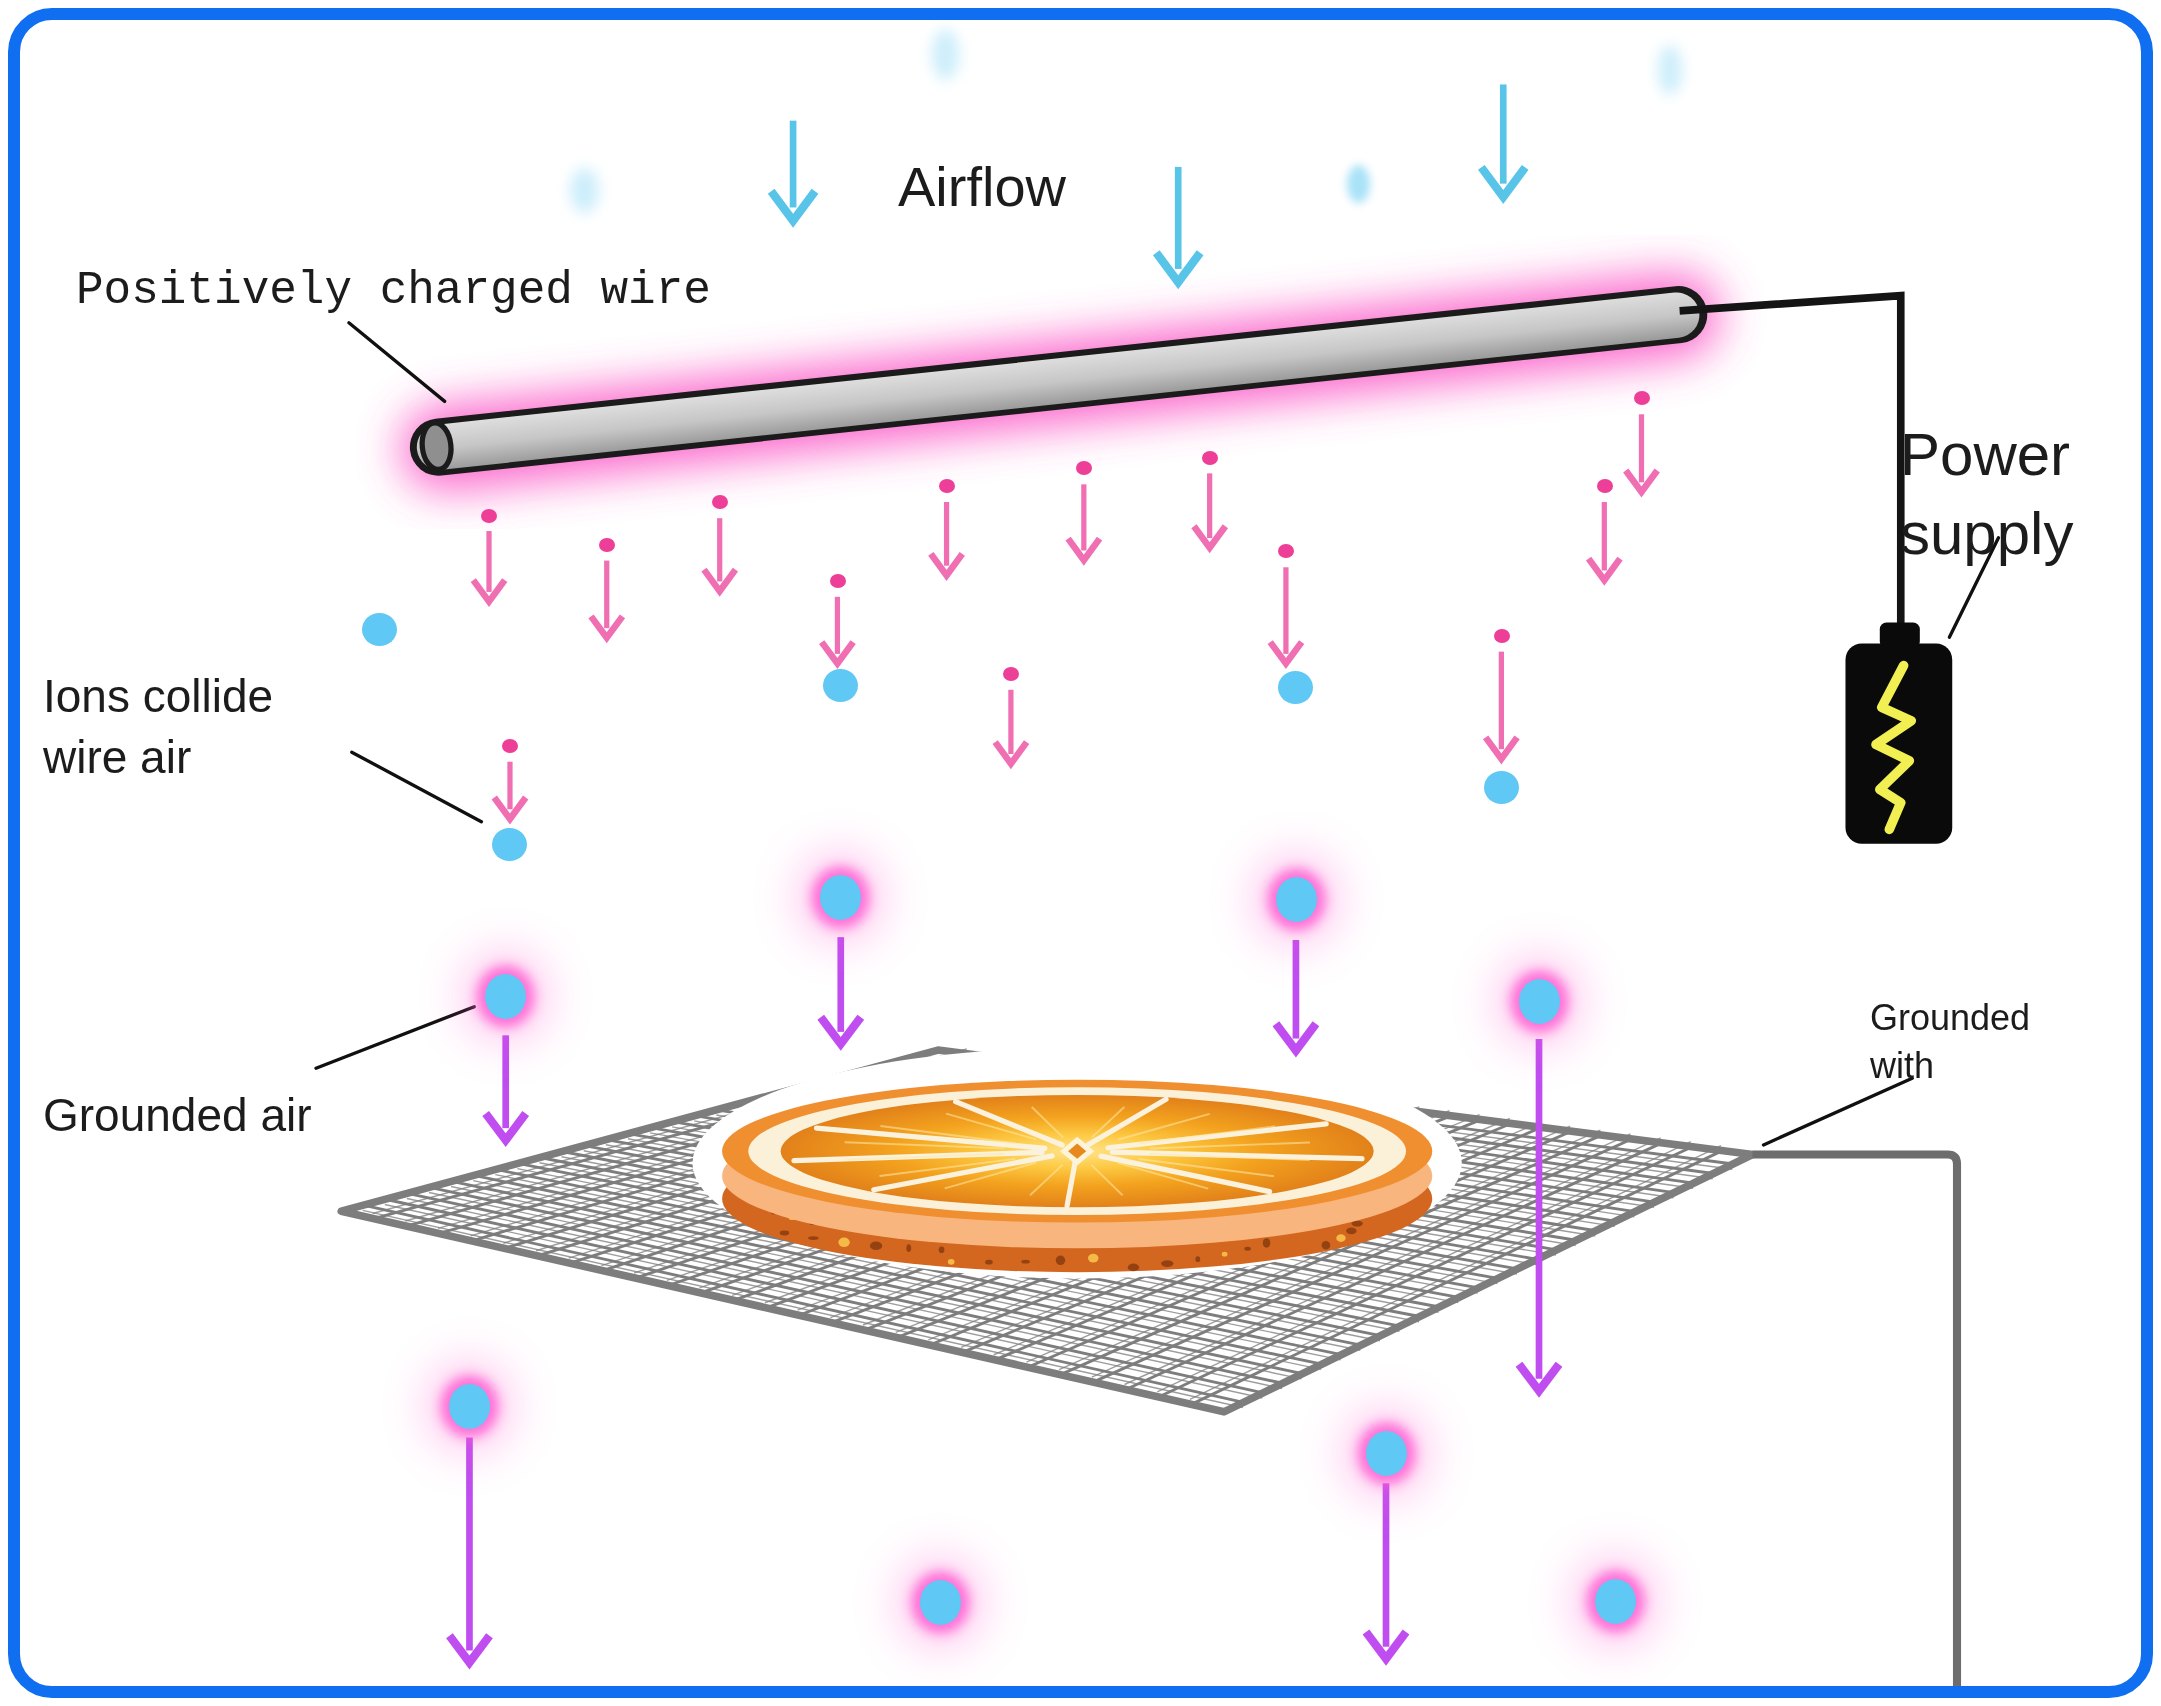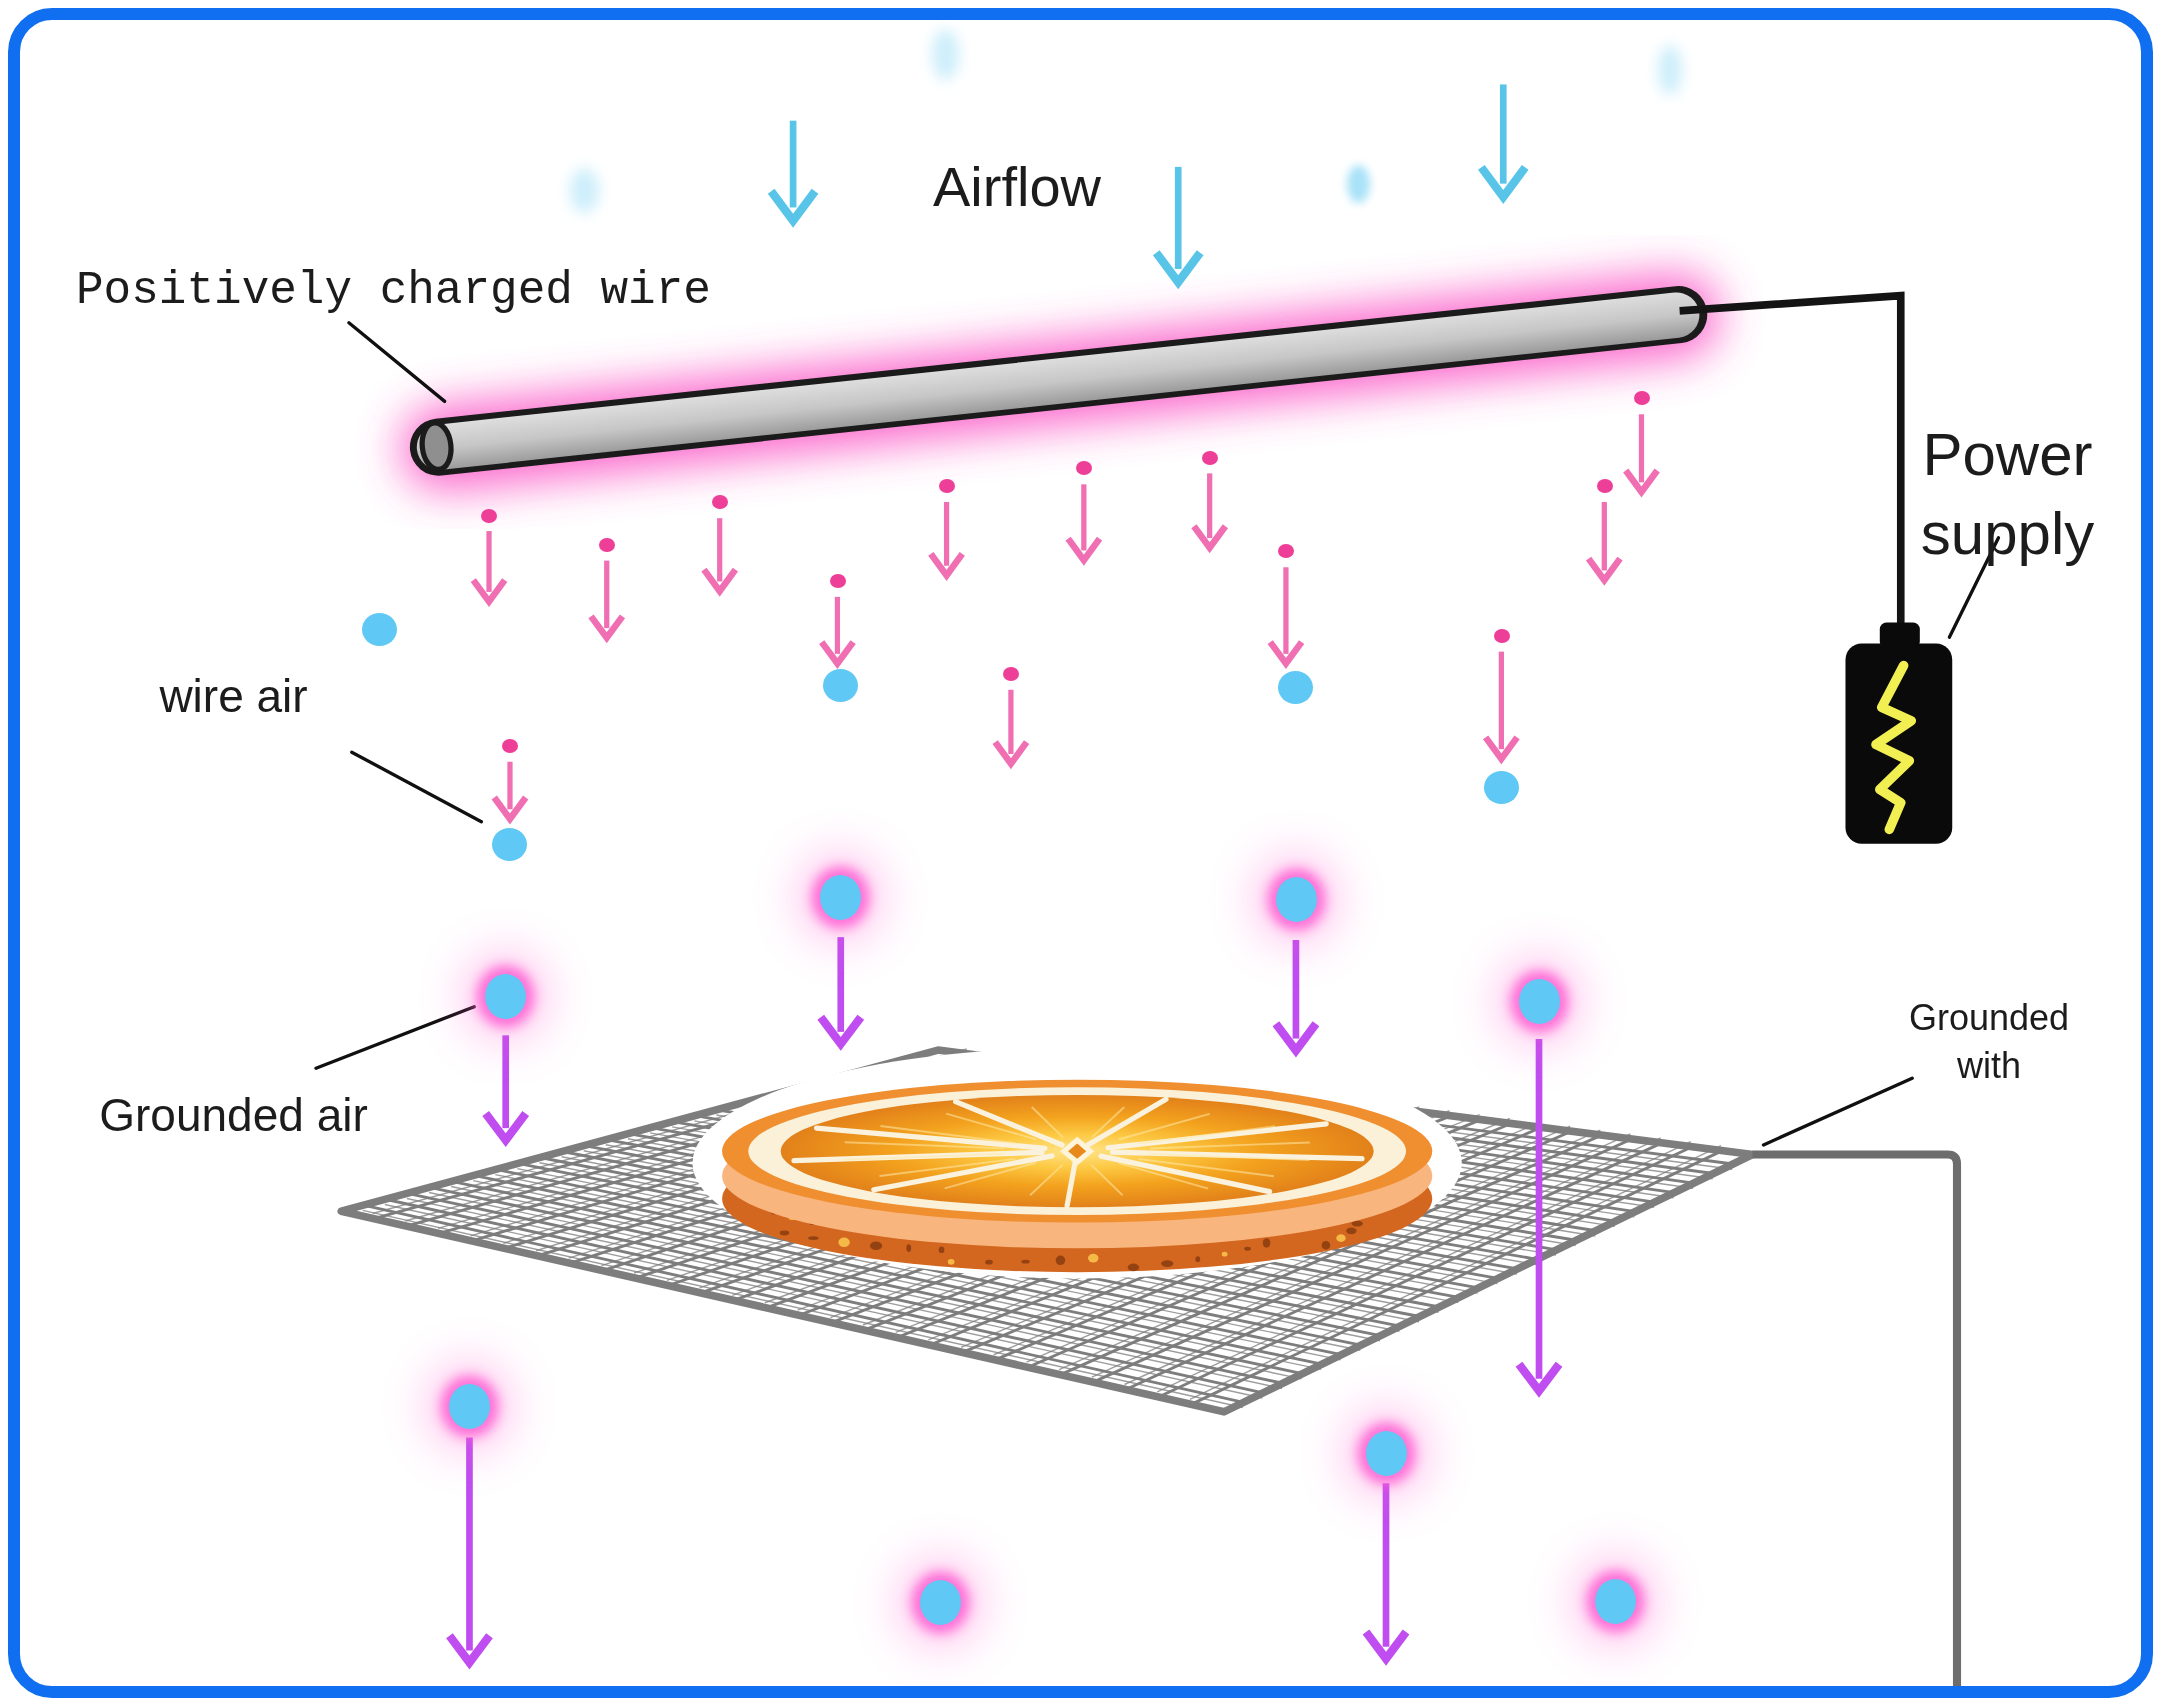--- a/index.html
+++ b/index.html
@@ -7,21 +7,21 @@
   #stage{position:relative;width:2161px;height:1706px;background:#ffffff;overflow:hidden;}
   #gfx{position:absolute;left:0;top:0;z-index:1;}
   #dots{position:absolute;left:0;top:0;width:100%;height:100%;z-index:3;pointer-events:none;}
   .dot{position:absolute;border-radius:50%;}
   .dot-ion{background:var(--c-ion);}
   .dot-air{background:var(--c-air);}
   .dot-air-faint{background:var(--c-air-faint);filter:blur(6.7px);}
   .dot-air-soft{background:#a9e2f8;filter:blur(4.3px);}
   .dot-ionized{background:var(--c-air);
      box-shadow:0 0 11.4px 8.6px rgba(255,94,210,.85), 0 0 43px 25px rgba(255,94,210,.30);}
-  .label{position:absolute;z-index:5;color:var(--c-text);font-weight:500;text-align:center;
+  .label{position:absolute;z-index:5;color:var(--c-text);font-weight:500;text-align:left;
          line-height:1.32;white-space:nowrap;}
   .lbl-wire{left:76px;top:261px;width:572px;font-size:46px;font-family:Liberation Mono, monospace;}
   .lbl-airflow{left:898px;top:150px;width:238px;font-size:56px;}
   .lbl-ions{left:43px;top:666px;width:381px;font-size:46px;}
   .lbl-ionized{left:43px;top:1085px;width:381px;font-size:46px;}
   .lbl-power{left:1900px;top:415px;width:215px;font-size:60px;}
   .lbl-mesh{left:1870px;top:994px;width:238px;font-size:36px;}
   #frame{position:absolute;inset:7.6px;border:12.4px solid var(--c-border);border-radius:44px;
          z-index:6;pointer-events:none;}
 </style>
@@ -327,20 +327,21 @@
 
   <div class="label lbl-airflow">
     <span>Airflow</span>
   </div>
 
   <div class="label lbl-wire">
     <span>Positively charged wire</span>
   </div>
 
   <div class="label lbl-ions">
+    <div>Ions collide</div>
     <div>wire air</div>
   </div>
 
   <div class="label lbl-ionized">
     <span>Grounded air</span>
   </div>
 
   <div class="label lbl-power">
     <div>Power</div>
     <div>supply</div>

